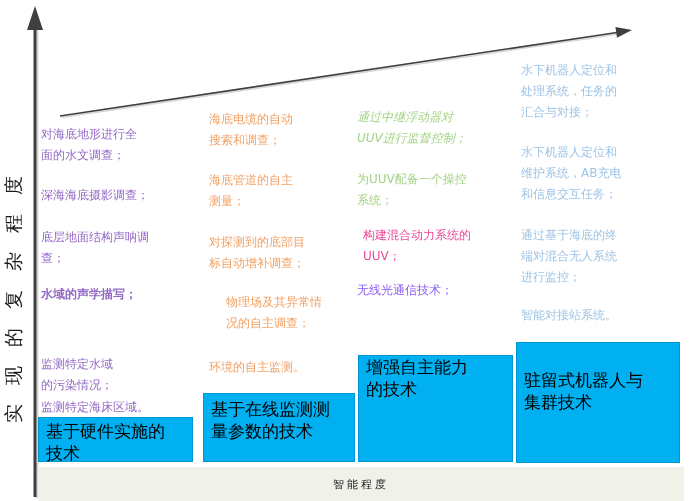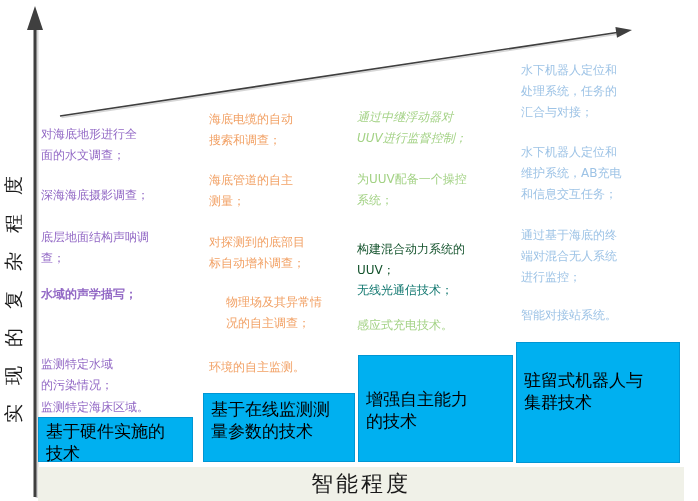--- a/index.html
+++ b/index.html
@@ -26,28 +26,28 @@
   }
   .box-label{
     font-size:17px;line-height:22px;white-space:pre-line;color:#000;
     padding-left:7px;
   }
   .box1{left:38px;top:417px;width:155px;height:45px;}
   .box1 .box-label{padding-top:2px;}
   .box2{left:203px;top:393px;width:152px;height:69px;}
   .box2 .box-label{padding-top:4px;}
   .box3{left:358px;top:355px;width:155px;height:107px;}
-  .box3 .box-label{padding-top:32px;}
+  .box3 .box-label{}
   .box4{left:516px;top:342px;width:164px;height:121px;}
   .box4 .box-label{padding-top:26px;}
   .x-bar{
     position:absolute;left:38px;top:467px;width:646px;height:34px;
     display:flex;align-items:center;justify-content:center;
   }
-  .x-label{font-size:22px;letter-spacing:3px;color:#1a1a1a;}
+  .x-label{font-size:11px;letter-spacing:3px;color:#1a1a1a;}
 </style>
 </head>
 <body>
 
 <div class="canvas">
 
   <svg class="arrows" viewBox="0 0 698 501" xmlns="http://www.w3.org/2000/svg">
     <g>
       <line x1="37" y1="30" x2="37" y2="498" stroke="#d6d6d6" stroke-width="3"></line>
       <line x1="35" y1="28" x2="35" y2="497" stroke="#3F3F3F" stroke-width="3"></line>
@@ -79,24 +79,23 @@
   <div class="item c2" style="top: 232px; color: rgb(242, 161, 101);">对探测到的底部目
 标自动增补调查；</div>
   <div class="item c2" style="top: 292px; color: rgb(242, 161, 101); margin-left: 17px;">物理场及其异常情
 况的自主调查；</div>
   <div class="item c2" style="top: 357px; color: rgb(242, 161, 101);">环境的自主监测。</div>
 
   <div class="item c3" style="top: 107px; color: rgb(163, 210, 133); font-style: italic;">通过中继浮动器对
 UUV进行监督控制；</div>
   <div class="item c3" style="top: 169px; color: rgb(163, 210, 133);">为UUV配备一个操控
 系统；</div>
-  <div class="item c3" style="top: 239px; color: #14532d;">构建混合动力系统的
+  <div class="item c3" style="top: 225px; color: #ec4899; margin-left: 6px;">构建混合动力系统的
 UUV；</div>
-  <div class="item c3" style="top: 280px; color: #0f766e;">无线光通信技术；</div>
-  <div class="item c3" style="top: 315px; color: rgb(163, 210, 133);">感应式充电技术。</div>
+  <div class="item c3" style="top: 280px; color: #8b5cf6;">无线光通信技术；</div>
 
   <div class="item c4" style="top: 60px; color: rgb(157, 195, 230);">水下机器人定位和
 处理系统，任务的
 汇合与对接；</div>
   <div class="item c4" style="top: 142px; color: rgb(157, 195, 230);">水下机器人定位和
 维护系统，AB充电
 和信息交互任务；</div>
   <div class="item c4" style="top: 225px; color: rgb(157, 195, 230);">通过基于海底的终
 端对混合无人系统
 进行监控；</div>

